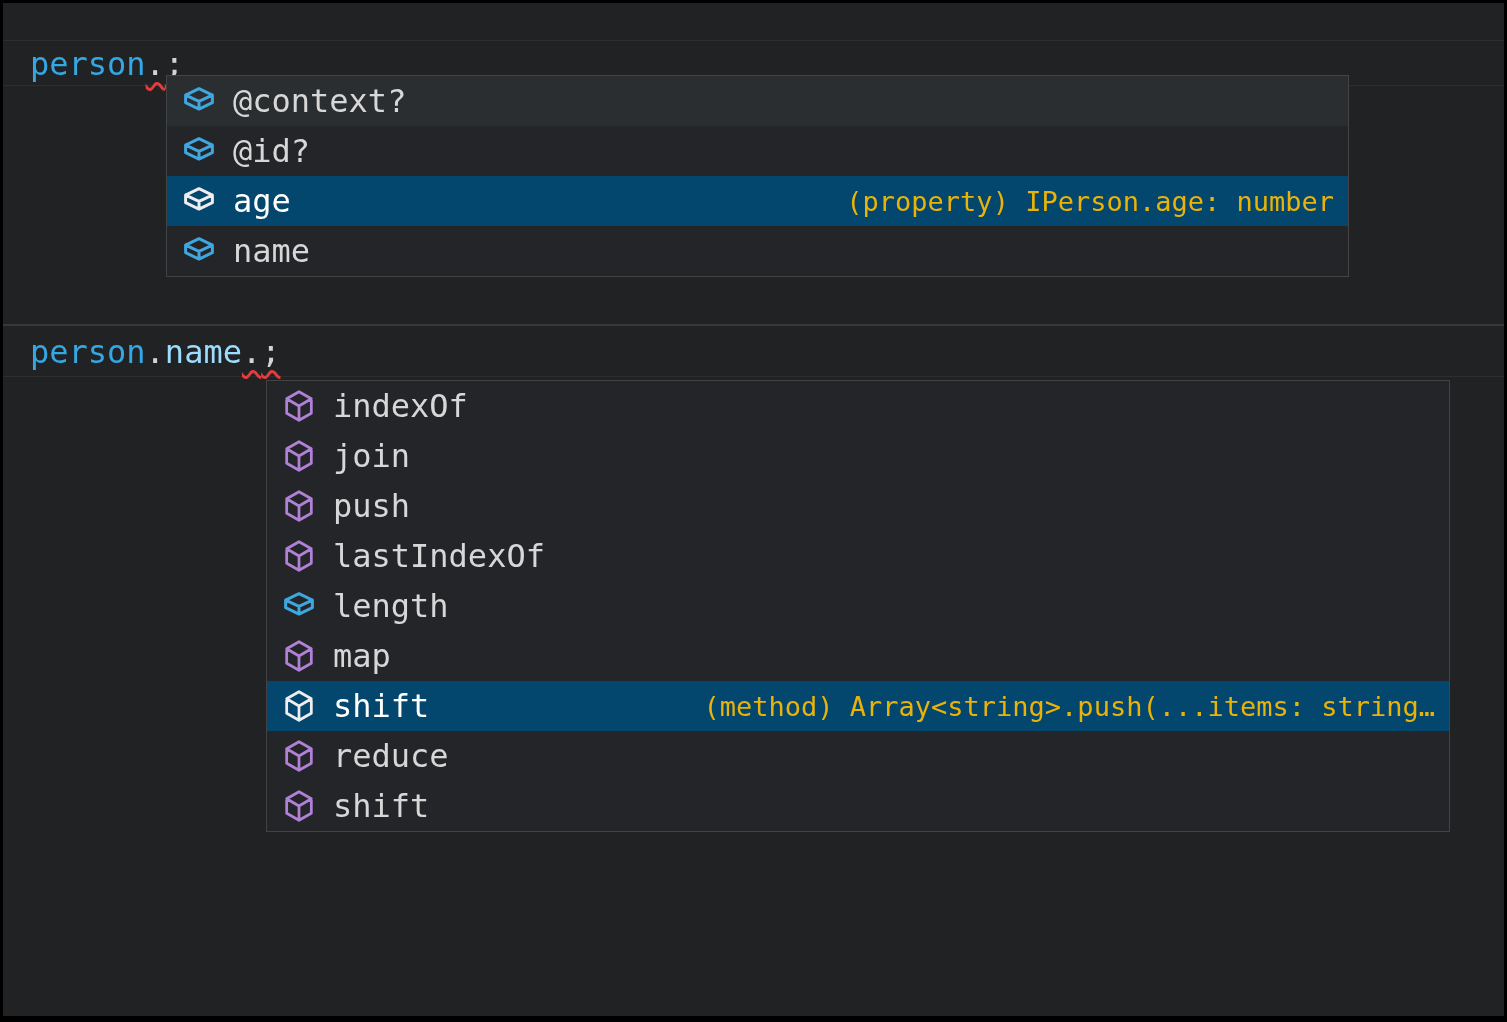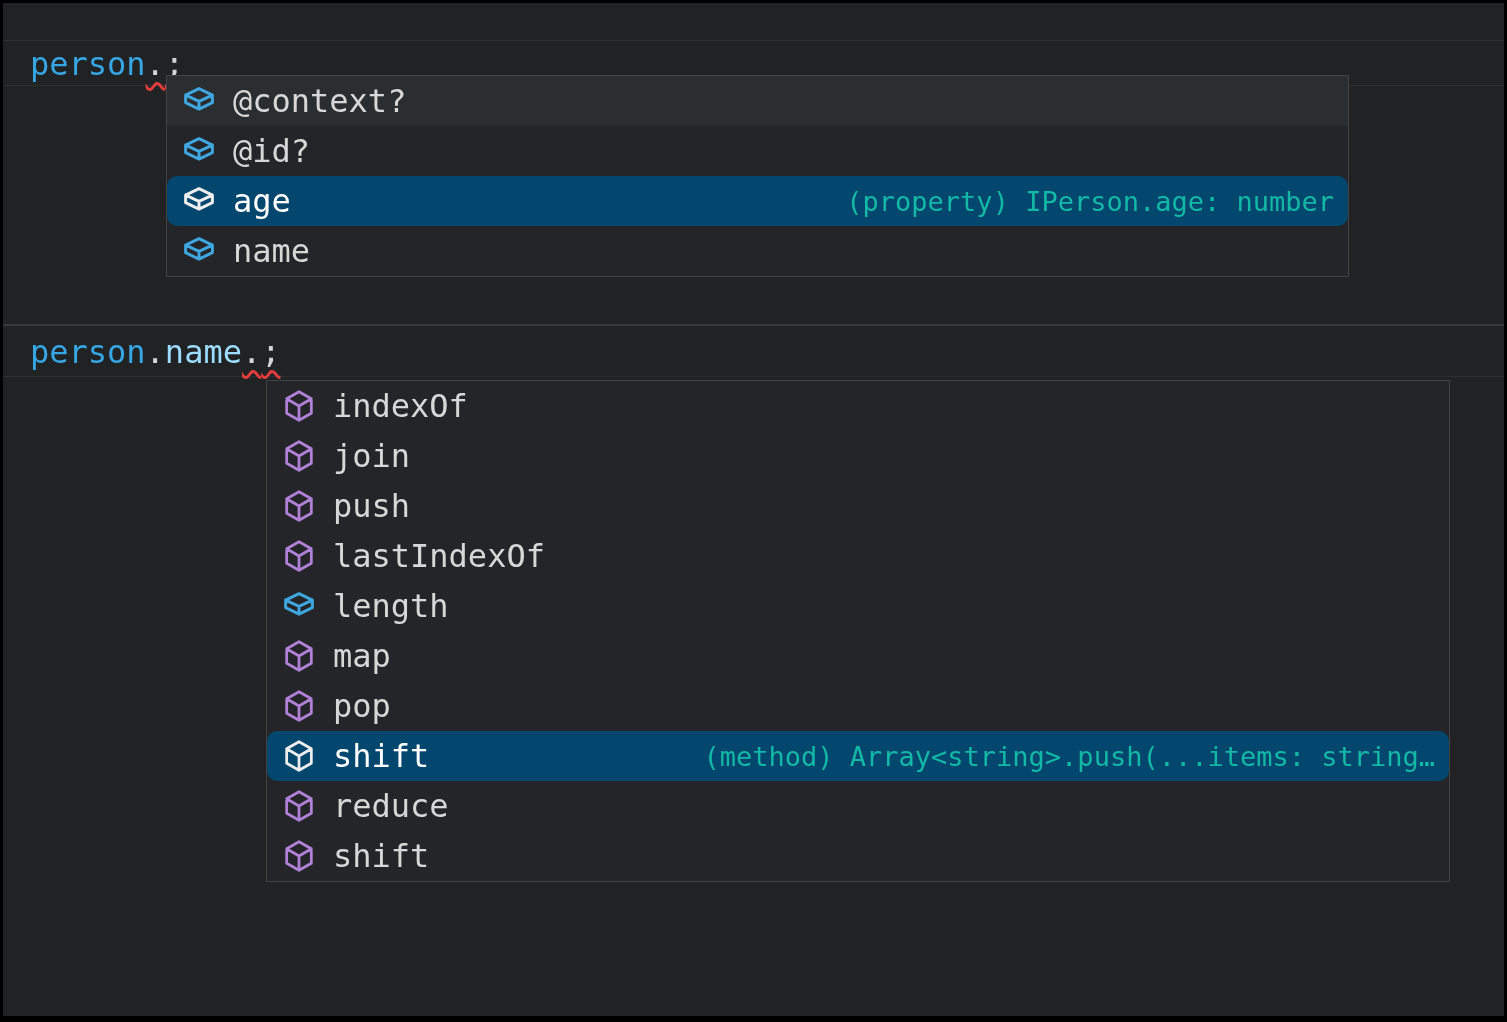--- a/index.html
+++ b/index.html
@@ -24,31 +24,31 @@
 
   .section-divider { position:absolute; left:0; right:0; top:321px; height:2px;
     background:#38383a; }
 
   
   .suggest { position:absolute; background:#242529; border:1px solid #434346; }
   .suggest-1 { left:163px; top:72px;  width:1183px; }
   .suggest-2 { left:263px; top:377px; width:1184px; }
   .row { display:flex; align-items:center; height:50px; padding:0 14px 0 15px; }
   .row.hover    { background:#2b2e30; }
-  .row.selected { background:#03466e;border-radius:10px; }
+  .row.selected { background:#03466e; }
   .icon { width:34px; height:34px; flex:0 0 34px; margin-right:17px; }
   .icon path { fill:none; stroke-linejoin:round; stroke-linecap:round; }
   .icon-field  path { stroke:#3fa7e0; stroke-width:1.4; }
   .icon-method path { stroke:#b180d7; stroke-width:1.3; }
   .row.selected .icon path { stroke:#eeeeee; }
   .label { font-size:32px; color:#d7d7d7; white-space:pre; }
   .row.selected .label { color:#ffffff; }
   .detail { margin-left:auto; font-size:27px; color:#a9c7dd; white-space:pre;
     overflow:hidden; }
-  .row.selected .detail { color:#14b8a6; }
+  .row.selected .detail { color:#eab308; }
 </style>
 </head>
 <body>
 
 <div class="screen">
   <div class="editor">
 
     <div class="code-line code-line-1"><span class="tok-variable">person</span><span class="tok-punct tok-err">.</span><span class="tok-punct tok-err">;</span></div>
 
     <div class="suggest suggest-1">
@@ -113,26 +113,20 @@
             <path d="M8 2.2 L14.3 5.2 L14.3 8.8 L8 11.8 L1.7 8.8 L1.7 5.2 Z M1.7 5.2 L8 8.2 L14.3 5.2 M8 8.2 L8 11.8"></path>
           </svg>
           <span class="label">length</span>
         </div>
         <div class="row">
           <svg viewBox="0 0 16 16" class="icon icon-method">
             <path d="M8 1.3 L13.8 4.6 L13.8 11.4 L8 14.7 L2.2 11.4 L2.2 4.6 Z M2.2 4.6 L8 8 L13.8 4.6 M8 8 L8 14.7"></path>
           </svg>
           <span class="label">map</span>
         </div>
-        <div class="row">
-          <svg viewBox="0 0 16 16" class="icon icon-method">
-            <path d="M8 1.3 L13.8 4.6 L13.8 11.4 L8 14.7 L2.2 11.4 L2.2 4.6 Z M2.2 4.6 L8 8 L13.8 4.6 M8 8 L8 14.7"></path>
-          </svg>
-          <span class="label">pop</span>
-        </div>
         <div class="row selected">
           <svg viewBox="0 0 16 16" class="icon icon-method">
             <path d="M8 1.3 L13.8 4.6 L13.8 11.4 L8 14.7 L2.2 11.4 L2.2 4.6 Z M2.2 4.6 L8 8 L13.8 4.6 M8 8 L8 14.7"></path>
           </svg>
           <span class="label">shift</span>
           <span class="detail">(method) Array&lt;string&gt;.push(...items: string…</span>
         </div>
         <div class="row">
           <svg viewBox="0 0 16 16" class="icon icon-method">
             <path d="M8 1.3 L13.8 4.6 L13.8 11.4 L8 14.7 L2.2 11.4 L2.2 4.6 Z M2.2 4.6 L8 8 L13.8 4.6 M8 8 L8 14.7"></path>

